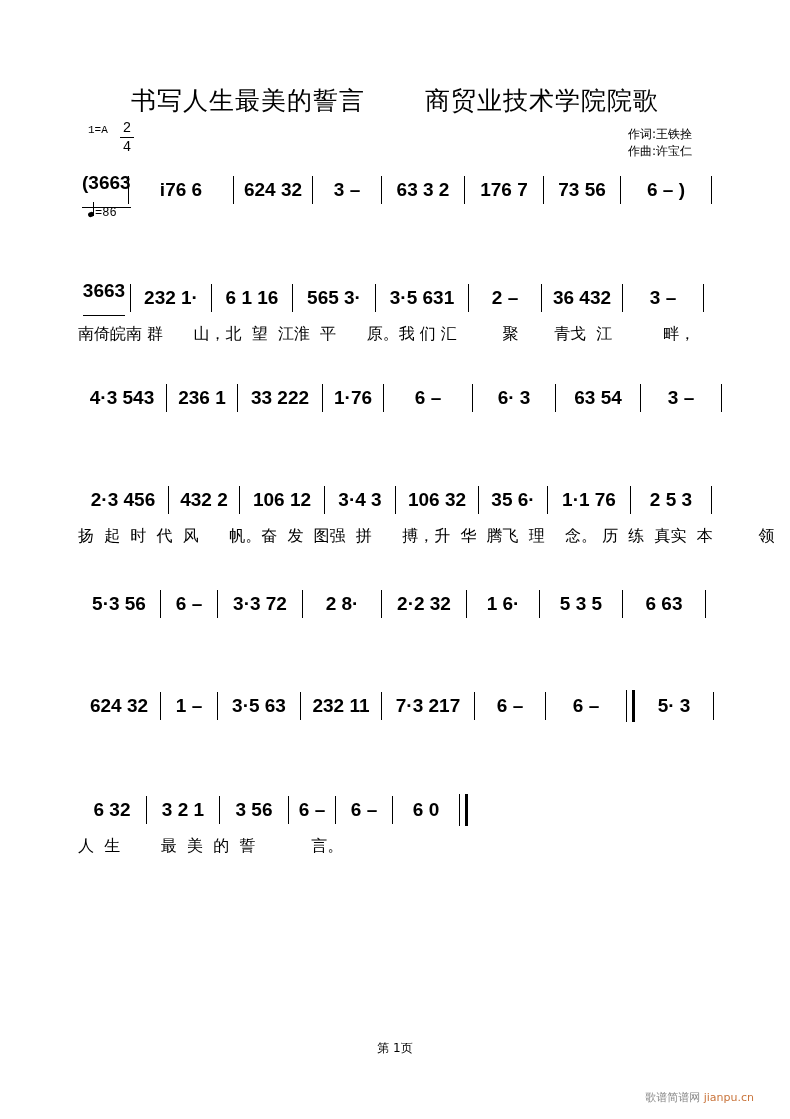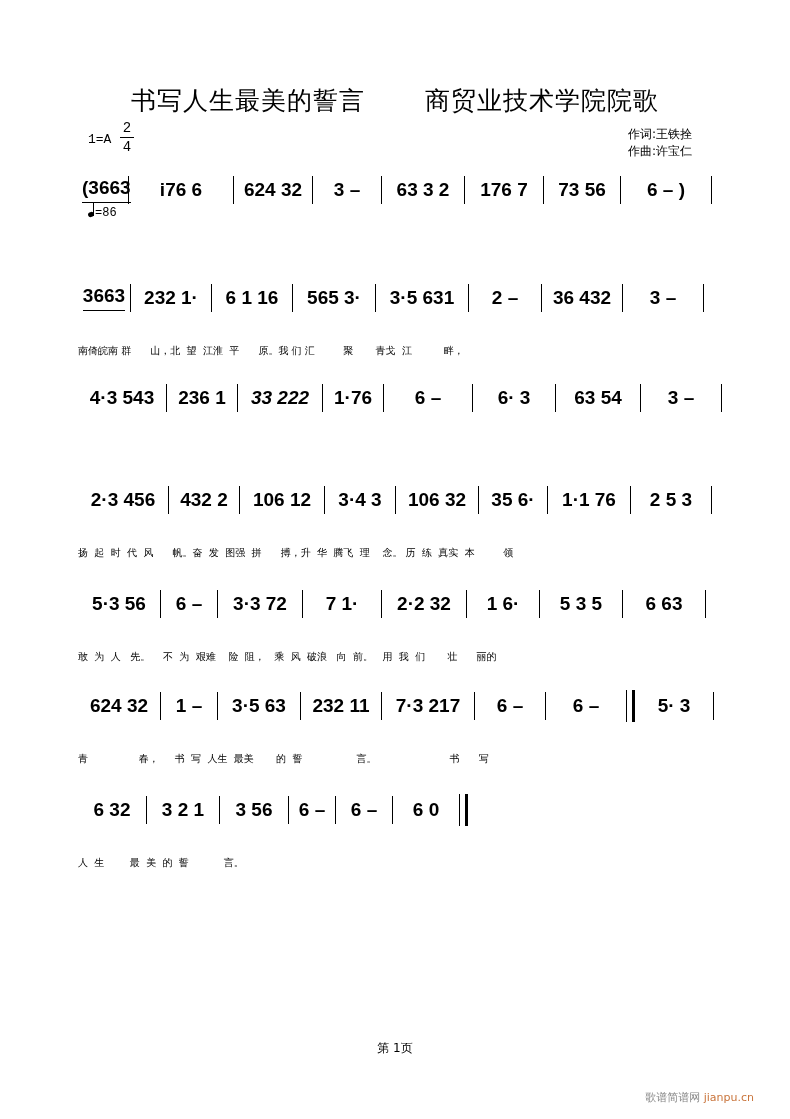--- a/index.html
+++ b/index.html
@@ -1,34 +1,34 @@
 <!DOCTYPE html>
 <html><head>
 <meta charset="utf-8">
 <style>
   html,body{margin:0;padding:0;background:#fff;}
   body{width:790px;height:1119px;position:relative;overflow:hidden;font-family:"DejaVu Sans","Liberation Sans",sans-serif;color:#000;}
   .title{position:absolute;top:84px;left:0;width:790px;text-align:center;font-size:25px;font-family:"DejaVu Sans",sans-serif;font-weight:normal;letter-spacing:1px;}
   .title span{display:inline-block;}
   .title .sep{width:60px;}
-  .key{position:absolute;left:88px;top:132px;font-size:13px;font-family:"Liberation Mono",monospace;}
+  .key{position:absolute;left:88px;top:124px;font-size:11px;font-family:"Liberation Mono",monospace;}
   .meter{position:absolute;left:120px;top:120px;width:14px;text-align:center;font-size:14px;font-family:"Liberation Mono",monospace;line-height:16px;}
   .meter .bar{border-top:1px solid #000;margin:1px 0;}
   .tempo{position:absolute;left:88px;top:156px;font-size:12px;font-family:"Liberation Mono",monospace;margin-top:46px;}
   .tempo .note-head{display:inline-block;width:6px;height:5px;background:#000;border-radius:50%;transform:rotate(-20deg);vertical-align:-1px;}
   .tempo .stem{display:inline-block;width:1px;height:14px;background:#000;vertical-align:0px;margin-left:-1px;margin-right:1px;}
   .credits{position:absolute;left:628px;top:126px;font-size:12px;line-height:17px;}
   .line{position:absolute;left:78px;width:650px;height:60px;}
   .notes{position:absolute;top:0;left:0;width:100%;height:36px;display:flex;align-items:flex-end;font-family:"Liberation Sans",sans-serif;font-weight:bold;font-size:19px;}
   .measure{position:relative;height:100%;display:flex;align-items:center;justify-content:space-around;padding:0 4px;box-sizing:border-box;}
   .barline{width:1px;background:#000;height:28px;align-self:center;}
   .barline.double{width:5px;border-left:1px solid #000;border-right:3px solid #000;background:transparent;height:32px;}
   .barline.repeat{width:5px;border-left:1px solid #000;border-right:3px solid #000;background:transparent;height:32px;position:relative;}
-  .u1{border-bottom:1.5px solid #000;padding-bottom:3px;}
-  .lyrics{position:absolute;top:44px;left:0;width:100%;font-size:10px;white-space:pre;letter-spacing:0px;margin-top:20px;}
+  .u1{border-bottom:1.5px solid #000;padding-bottom:13px;}
+  .lyrics{position:absolute;top:44px;left:0;width:100%;font-size:16px;white-space:pre;letter-spacing:0px;}
   .footer{position:absolute;top:1040px;left:0;width:790px;text-align:center;font-size:12px;}
   .watermark{position:absolute;right:36px;bottom:14px;font-size:11px;color:#888;}
   .watermark .en{color:#c9743b;}
 </style>
 </head>
 <body>
 
 <div class="title">
   <span>书写人生最美的誓言</span><span class="sep"></span><span>商贸业技术学院院歌</span>
 </div>
@@ -125,21 +125,21 @@
 <div class="line" style="top:380px;">
   <div class="notes">
     <div class="measure" style="width:88px;">
         <span>4·3 543</span>
       </div>
     <div class="barline"></div>
     <div class="measure" style="width:70px;">
         <span>236 1</span>
       </div>
     <div class="barline"></div>
-    <div class="measure" style="width:84px;font-style:italic;">
+    <div class="measure" style="width:84px;">
         <span>33 222</span>
       </div>
     <div class="barline"></div>
     <div class="measure" style="width:60px;">
         <span>1·76</span>
       </div>
     <div class="barline"></div>
     <div class="measure" style="width:88px;">
         <span>6 –</span>
       </div>
@@ -205,41 +205,40 @@
     <div class="barline"></div>
     <div class="measure" style="width:56px;">
         <span>6 –</span>
       </div>
     <div class="barline"></div>
     <div class="measure" style="width:84px;">
         <span>3·3 72</span>
       </div>
     <div class="barline"></div>
     <div class="measure" style="width:78px;">
-        <span>7 1·</span>
+        <span>2 8·</span>
       </div>
     <div class="barline"></div>
     <div class="measure" style="width:84px;">
         <span>2·2 32</span>
       </div>
     <div class="barline"></div>
     <div class="measure" style="width:72px;">
         <span>1 6·</span>
       </div>
     <div class="barline"></div>
     <div class="measure" style="width:82px;">
         <span>5 3 5</span>
       </div>
     <div class="barline"></div>
     <div class="measure" style="width:82px;">
         <span>6 63</span>
       </div>
     <div class="barline"></div>
   </div>
-  <div class="lyrics">敢  为  人   先。    不  为  艰难    险  阻，   乘  风  破浪   向  前。   用  我  们       壮      丽的</div>
 </div>
 
 <div class="line" style="top:688px;">
   <div class="notes">
     <div class="measure" style="width:82px;">
         <span>624 32</span>
       </div>
     <div class="barline"></div>
     <div class="measure" style="width:56px;">
         <span>1 –</span>
@@ -263,21 +262,20 @@
     <div class="barline"></div>
     <div class="measure" style="width:80px;">
         <span>6 –</span>
       </div>
     <div class="barline repeat"></div>
     <div class="measure" style="width:78px;">
         <span>5· 3</span>
       </div>
     <div class="barline"></div>
   </div>
-  <div class="lyrics">青                春，     书  写  人生  最美       的  誓                 言。                       书      写</div>
 </div>
 
 <div class="line" style="top:792px;">
   <div class="notes">
     <div class="measure" style="width:68px;">
         <span>6 32</span>
       </div>
     <div class="barline"></div>
     <div class="measure" style="width:72px;">
         <span>3 2 1</span>

